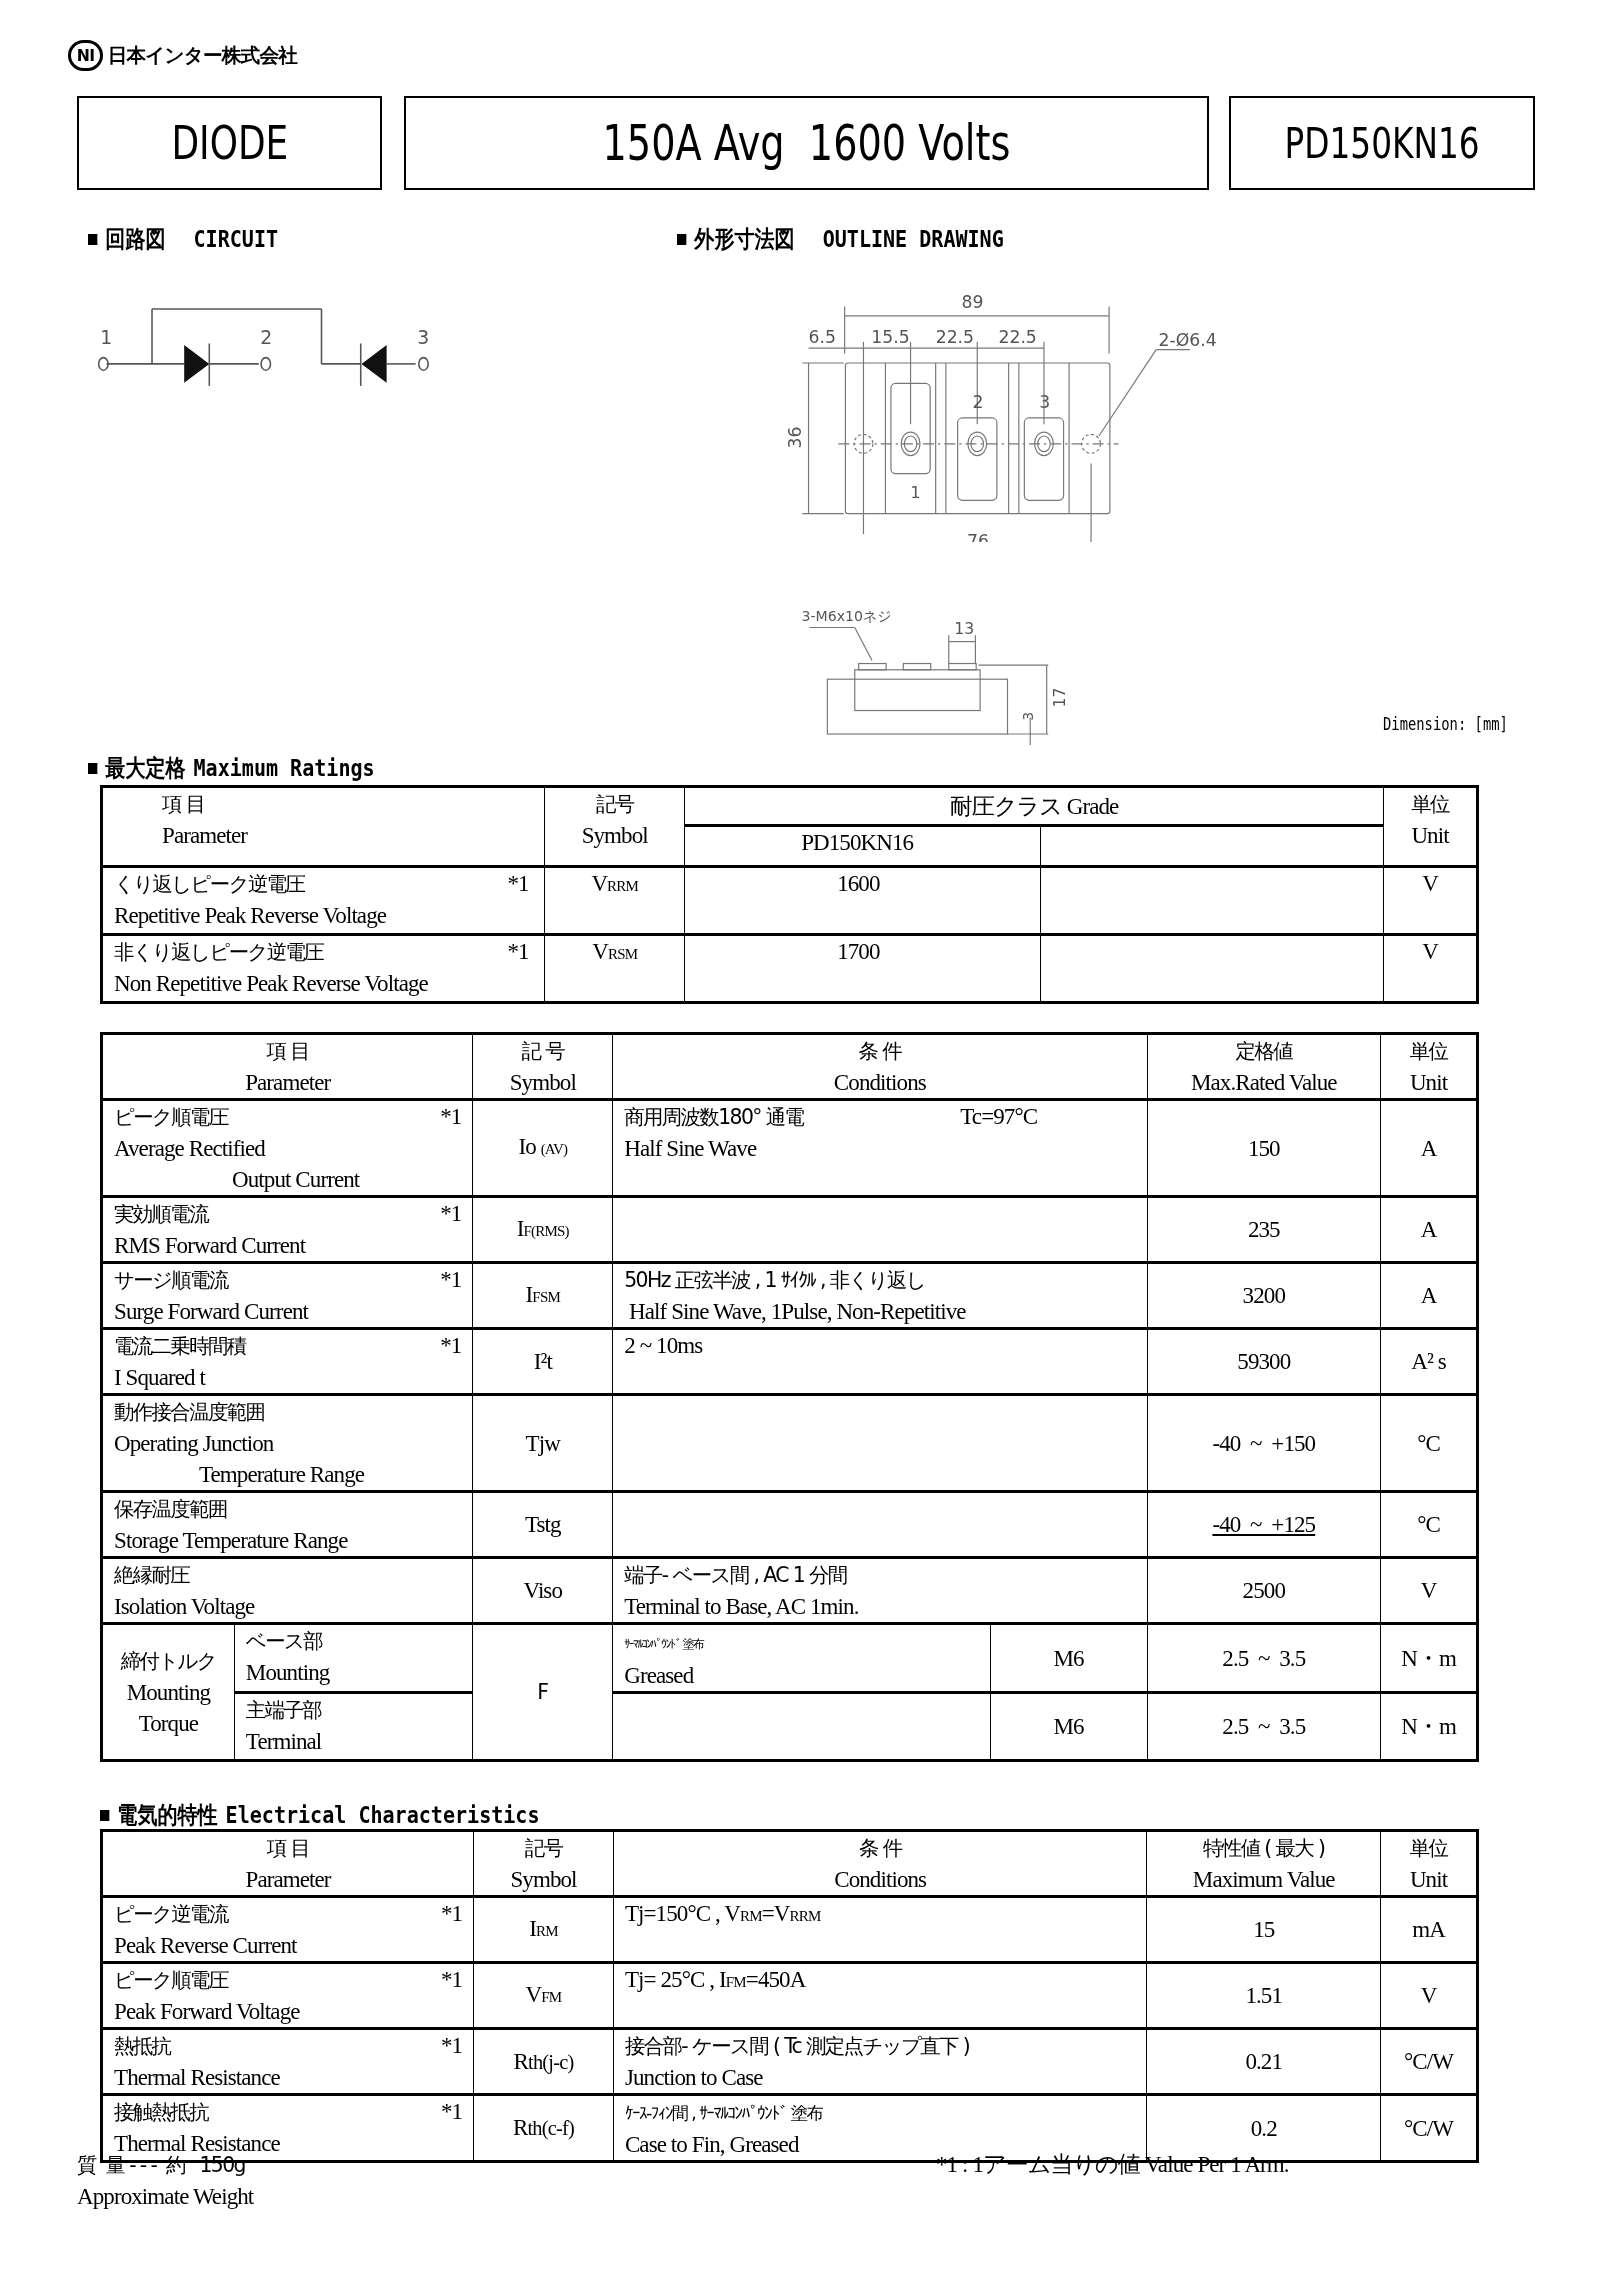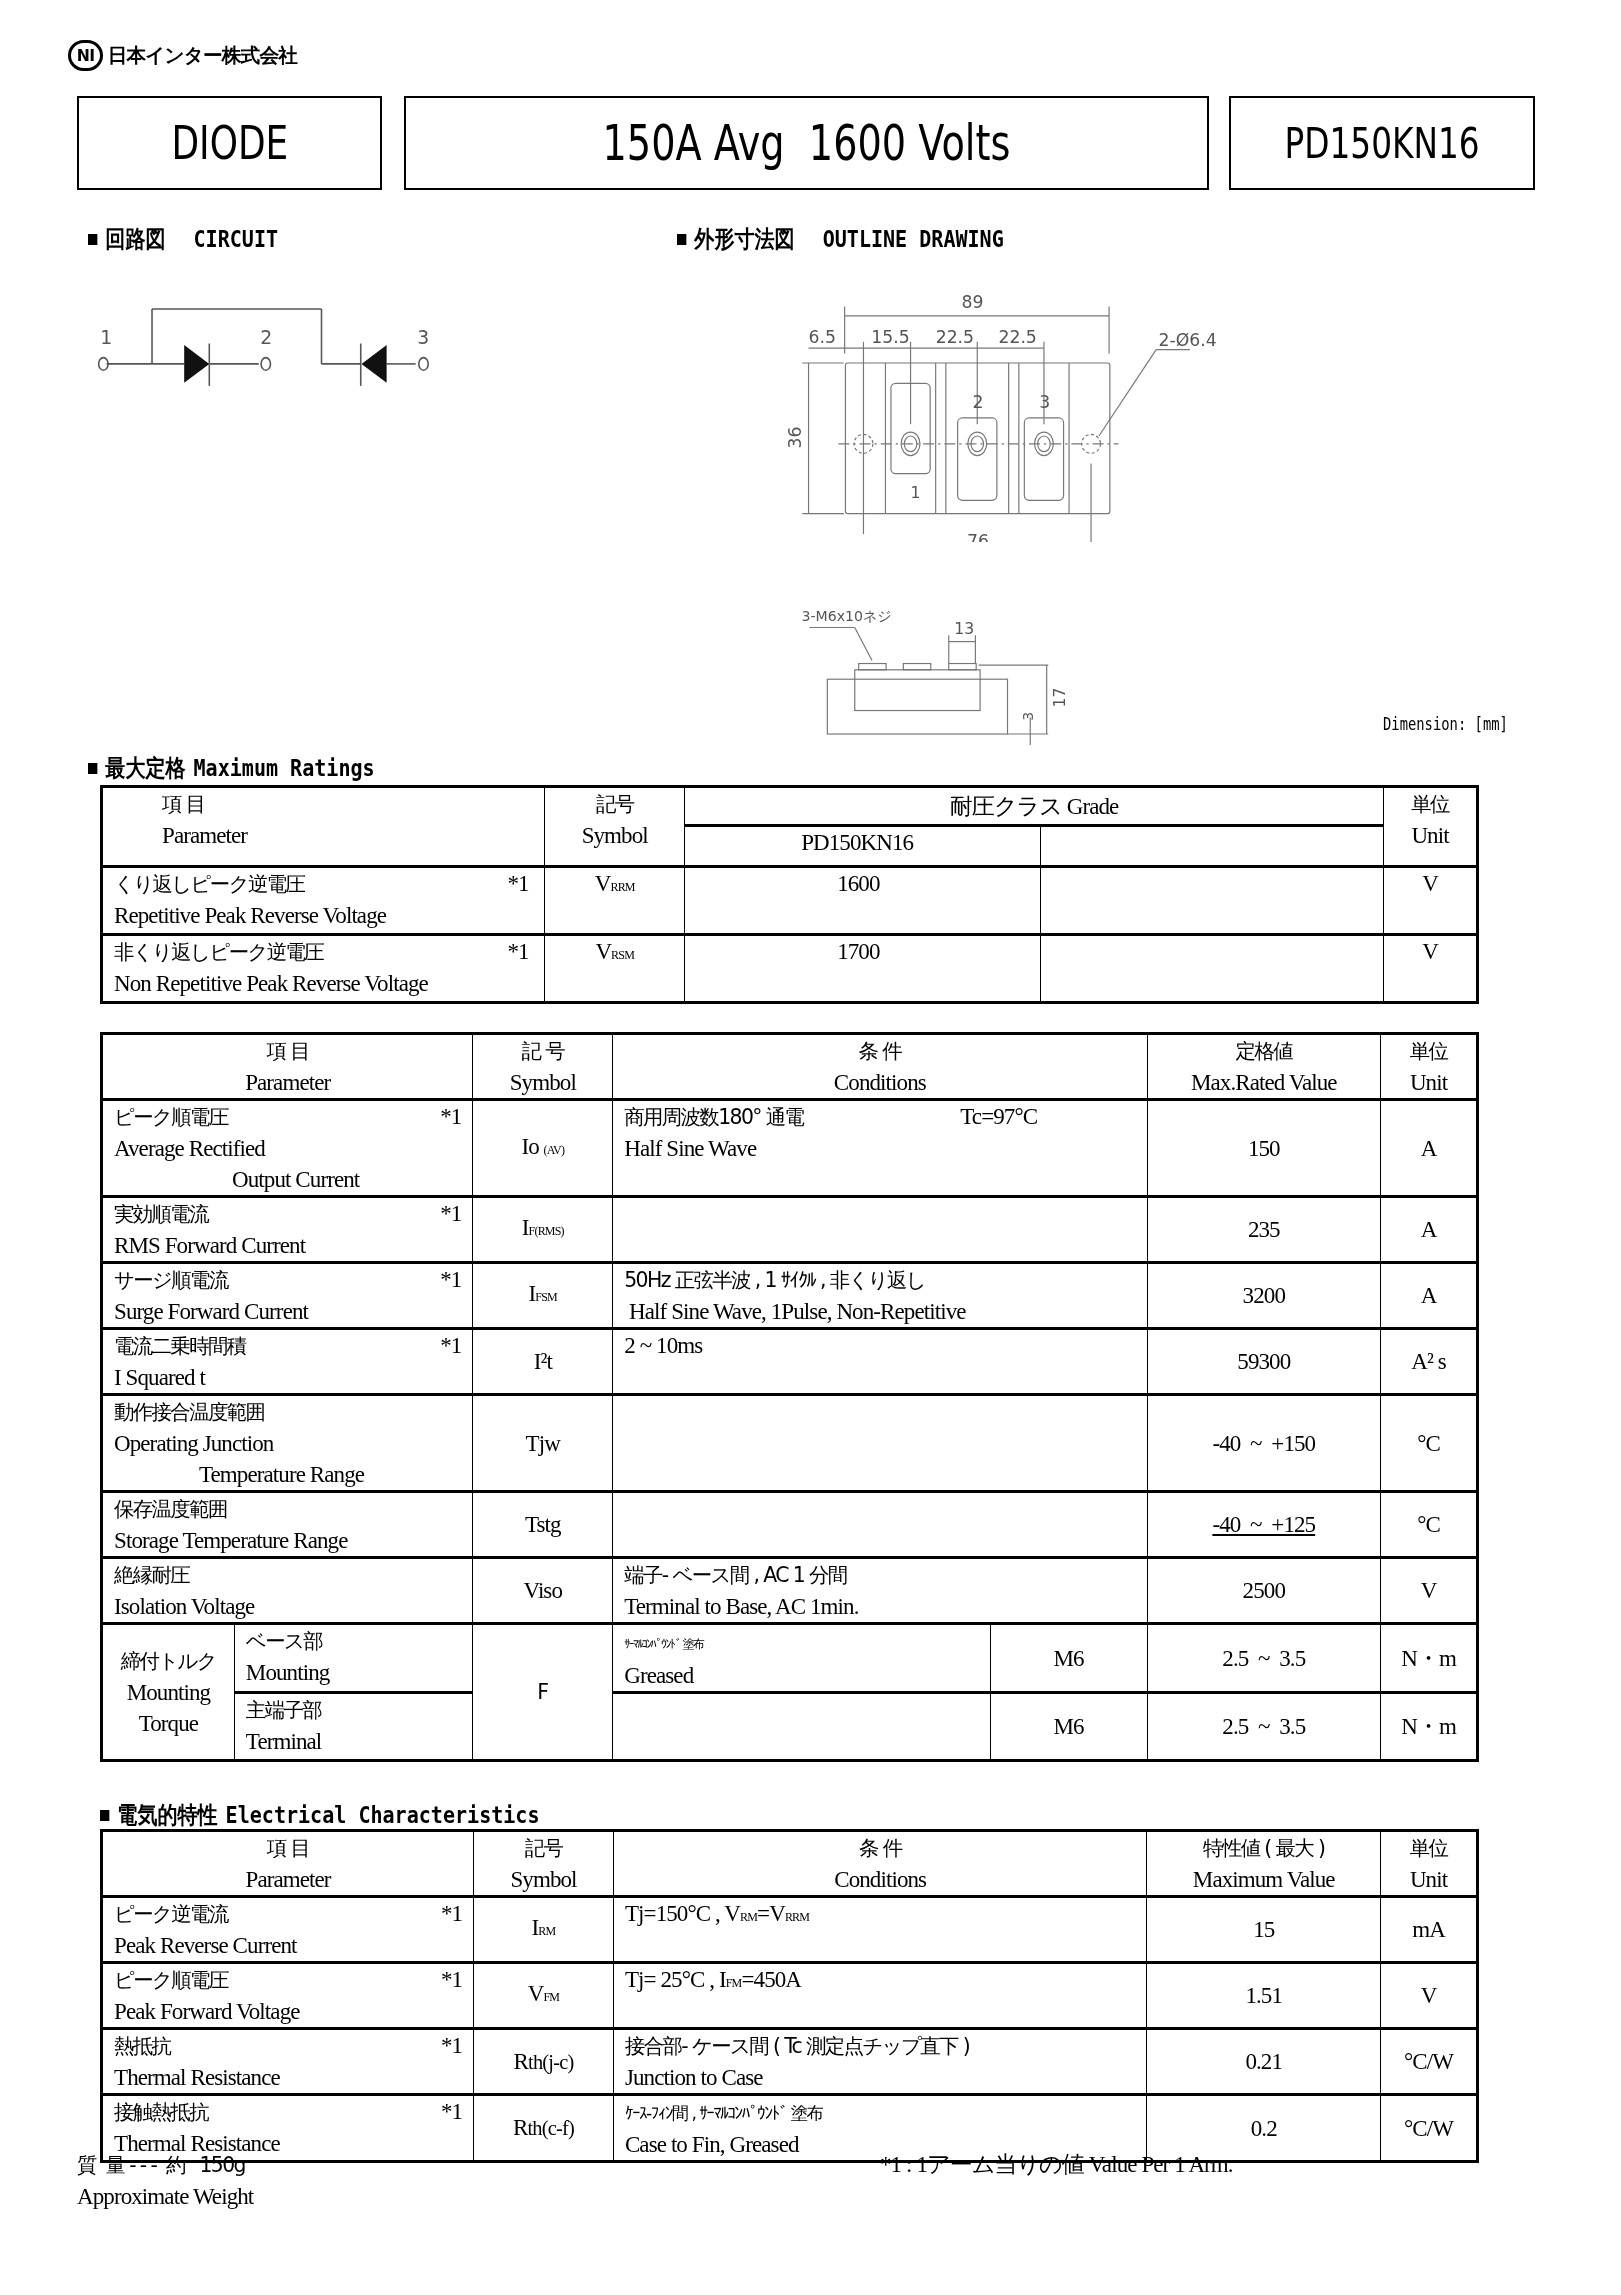--- a/index.html
+++ b/index.html
@@ -20,21 +20,21 @@
 
   svg text { font-family: "DejaVu Sans", sans-serif; }
 
   table.spec { position: absolute; border-collapse: collapse; font-family: "Liberation Serif", serif; font-size: 23px; letter-spacing: -0.9px; padding-left: 34px; }
   table.spec td { border: 1.6px solid #000; padding: 0 11px; vertical-align: top; line-height: 31px; }
   table.spec { border: 3.1px solid #000; }
   table.spec tr.thick td { border-top: 3.9px solid #000; }
   .c { text-align: center; }
   .mid { vertical-align: middle !important; }
   .r { float: right; }
-  .sub { font-size: 12px; letter-spacing: -0.8px; }
+  .sub { font-size: 15px; letter-spacing: -0.8px; }
   .indent { padding-left: 118px; display: block; }
   .indent2 { padding-left: 85px; display: block; }
   .jp { font-family: "DejaVu Sans", sans-serif; font-size: 20.4px; letter-spacing: -1.6px; }
   .hdr { text-align: center; }
   .footnote { font-size: 23px; letter-spacing: -0.9px; }
 </style>
 </head>
 <body>
 
 <div class="abs logo">
@@ -348,14 +348,14 @@
     <td class="c mid"><span>0.2</span></td>
     <td class="c mid"><span>°C/W</span></td>
   </tr>
 </tbody>
   </table>
 
 <div class="abs footnote" style="left:77px; top:2149px; line-height:31px;">
   <span class="jp" style="white-space:pre;">質  量 - - -  約   150g</span><br>
   <span>Approximate Weight</span>
 </div>
-<div class="abs footnote" style="left:880px; top:2149px; line-height:31px;text-align:center;">*1 : 1アーム当りの値 Value Per 1 Arm.</div>
+<div class="abs footnote" style="left:936px; top:2149px; line-height:31px;text-align:center;">*1 : 1アーム当りの値 Value Per 1 Arm.</div>
 
 
 </body></html>

